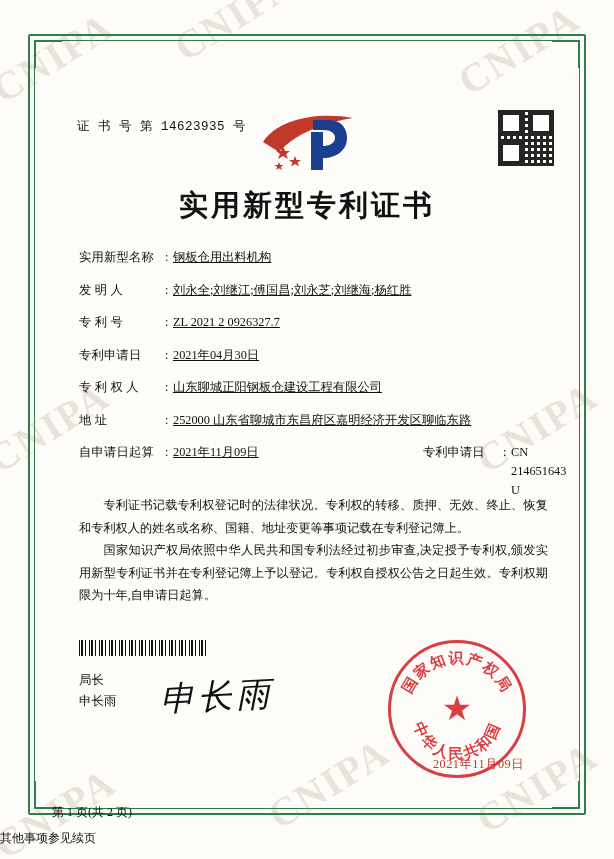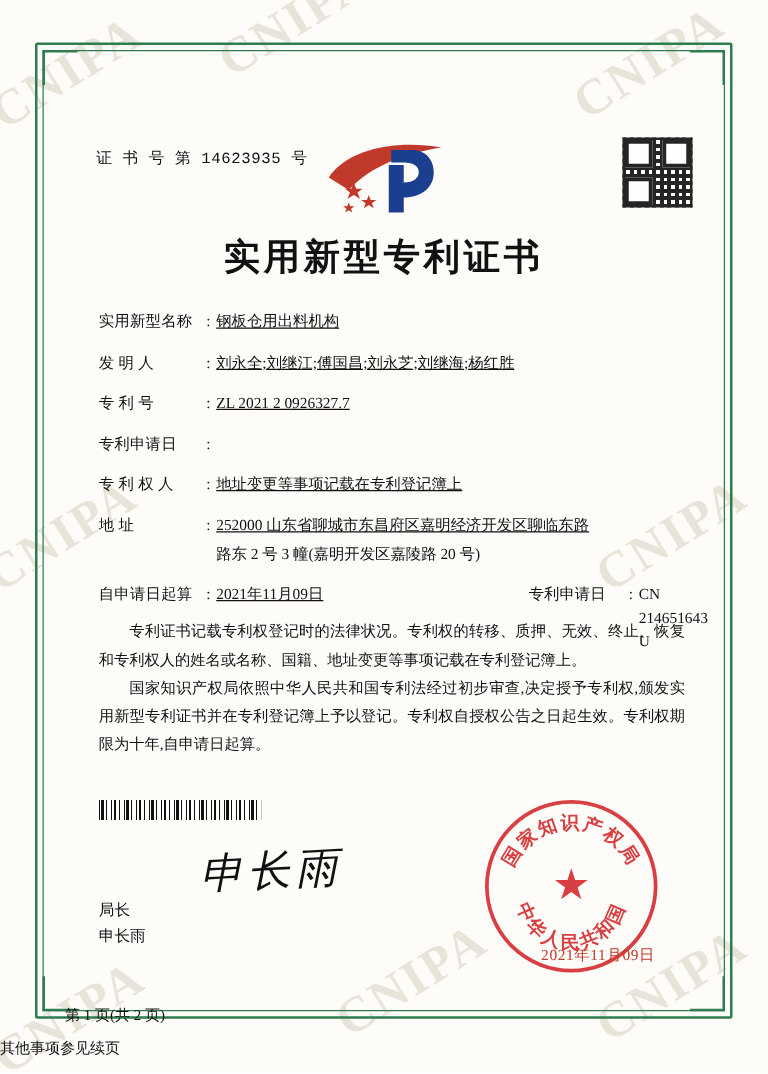--- a/index.html
+++ b/index.html
@@ -151,21 +151,21 @@
     left: 27px; top: 578px;
     width: 130px; height: 16px;
     background: repeating-linear-gradient(90deg,
       #111 0 1px, transparent 1px 2px,
       #111 2px 4px, transparent 4px 6px,
       #111 6px 7px, transparent 7px 10px);
   }
 
   .sign-block {
     position: absolute;
-    left: 27px; top: 656px;
+    left: 27px; top: 608px;
     font-size: 12.5px;
     line-height: 1.7;
     color: #111;
   }
   .signature {
     position: absolute;
     left: 108px; top: 612px;
     font-size: 34px;
     font-family: "DejaVu Serif", serif;
     font-style: italic;
@@ -281,32 +281,32 @@
         <span class="fvalue">刘永全;刘继江;傅国昌;刘永芝;刘继海;杨红胜</span>
       </div>
       <div class="frow">
         <span class="flabel">专 利 号</span>
         <span class="fcolon">:</span>
         <span class="fvalue">ZL 2021 2 0926327.7</span>
       </div>
       <div class="frow">
         <span class="flabel">专利申请日</span>
         <span class="fcolon">:</span>
+        <span class="fvalue">2021年04月30日</span>
       </div>
       <div class="frow">
         <span class="flabel">专 利 权 人</span>
         <span class="fcolon">:</span>
-        <span class="fvalue">地址变更等事项记载在专利登记簿上</span>
+        <span class="fvalue">山东聊城正阳钢板仓建设工程有限公司</span>
       </div>
       <div class="frow">
         <span class="flabel">地 址</span>
         <span class="fcolon">:</span>
         <span class="fvalue">252000  山东省聊城市东昌府区嘉明经济开发区聊临东路</span>
       </div>
-      <div class="addr-line2">路东 2 号 3 幢(嘉明开发区嘉陵路 20 号)</div>
       <div class="frow two">
         <span class="flabel">自申请日起算</span>
         <span class="fcolon">:</span>
         <span class="fvalue">2021年11月09日</span>
         <span class="second-label">专利申请日</span>
         <span class="fcolon">:</span>
         <span>CN 214651643 U</span>
       </div>
     </div>
 

